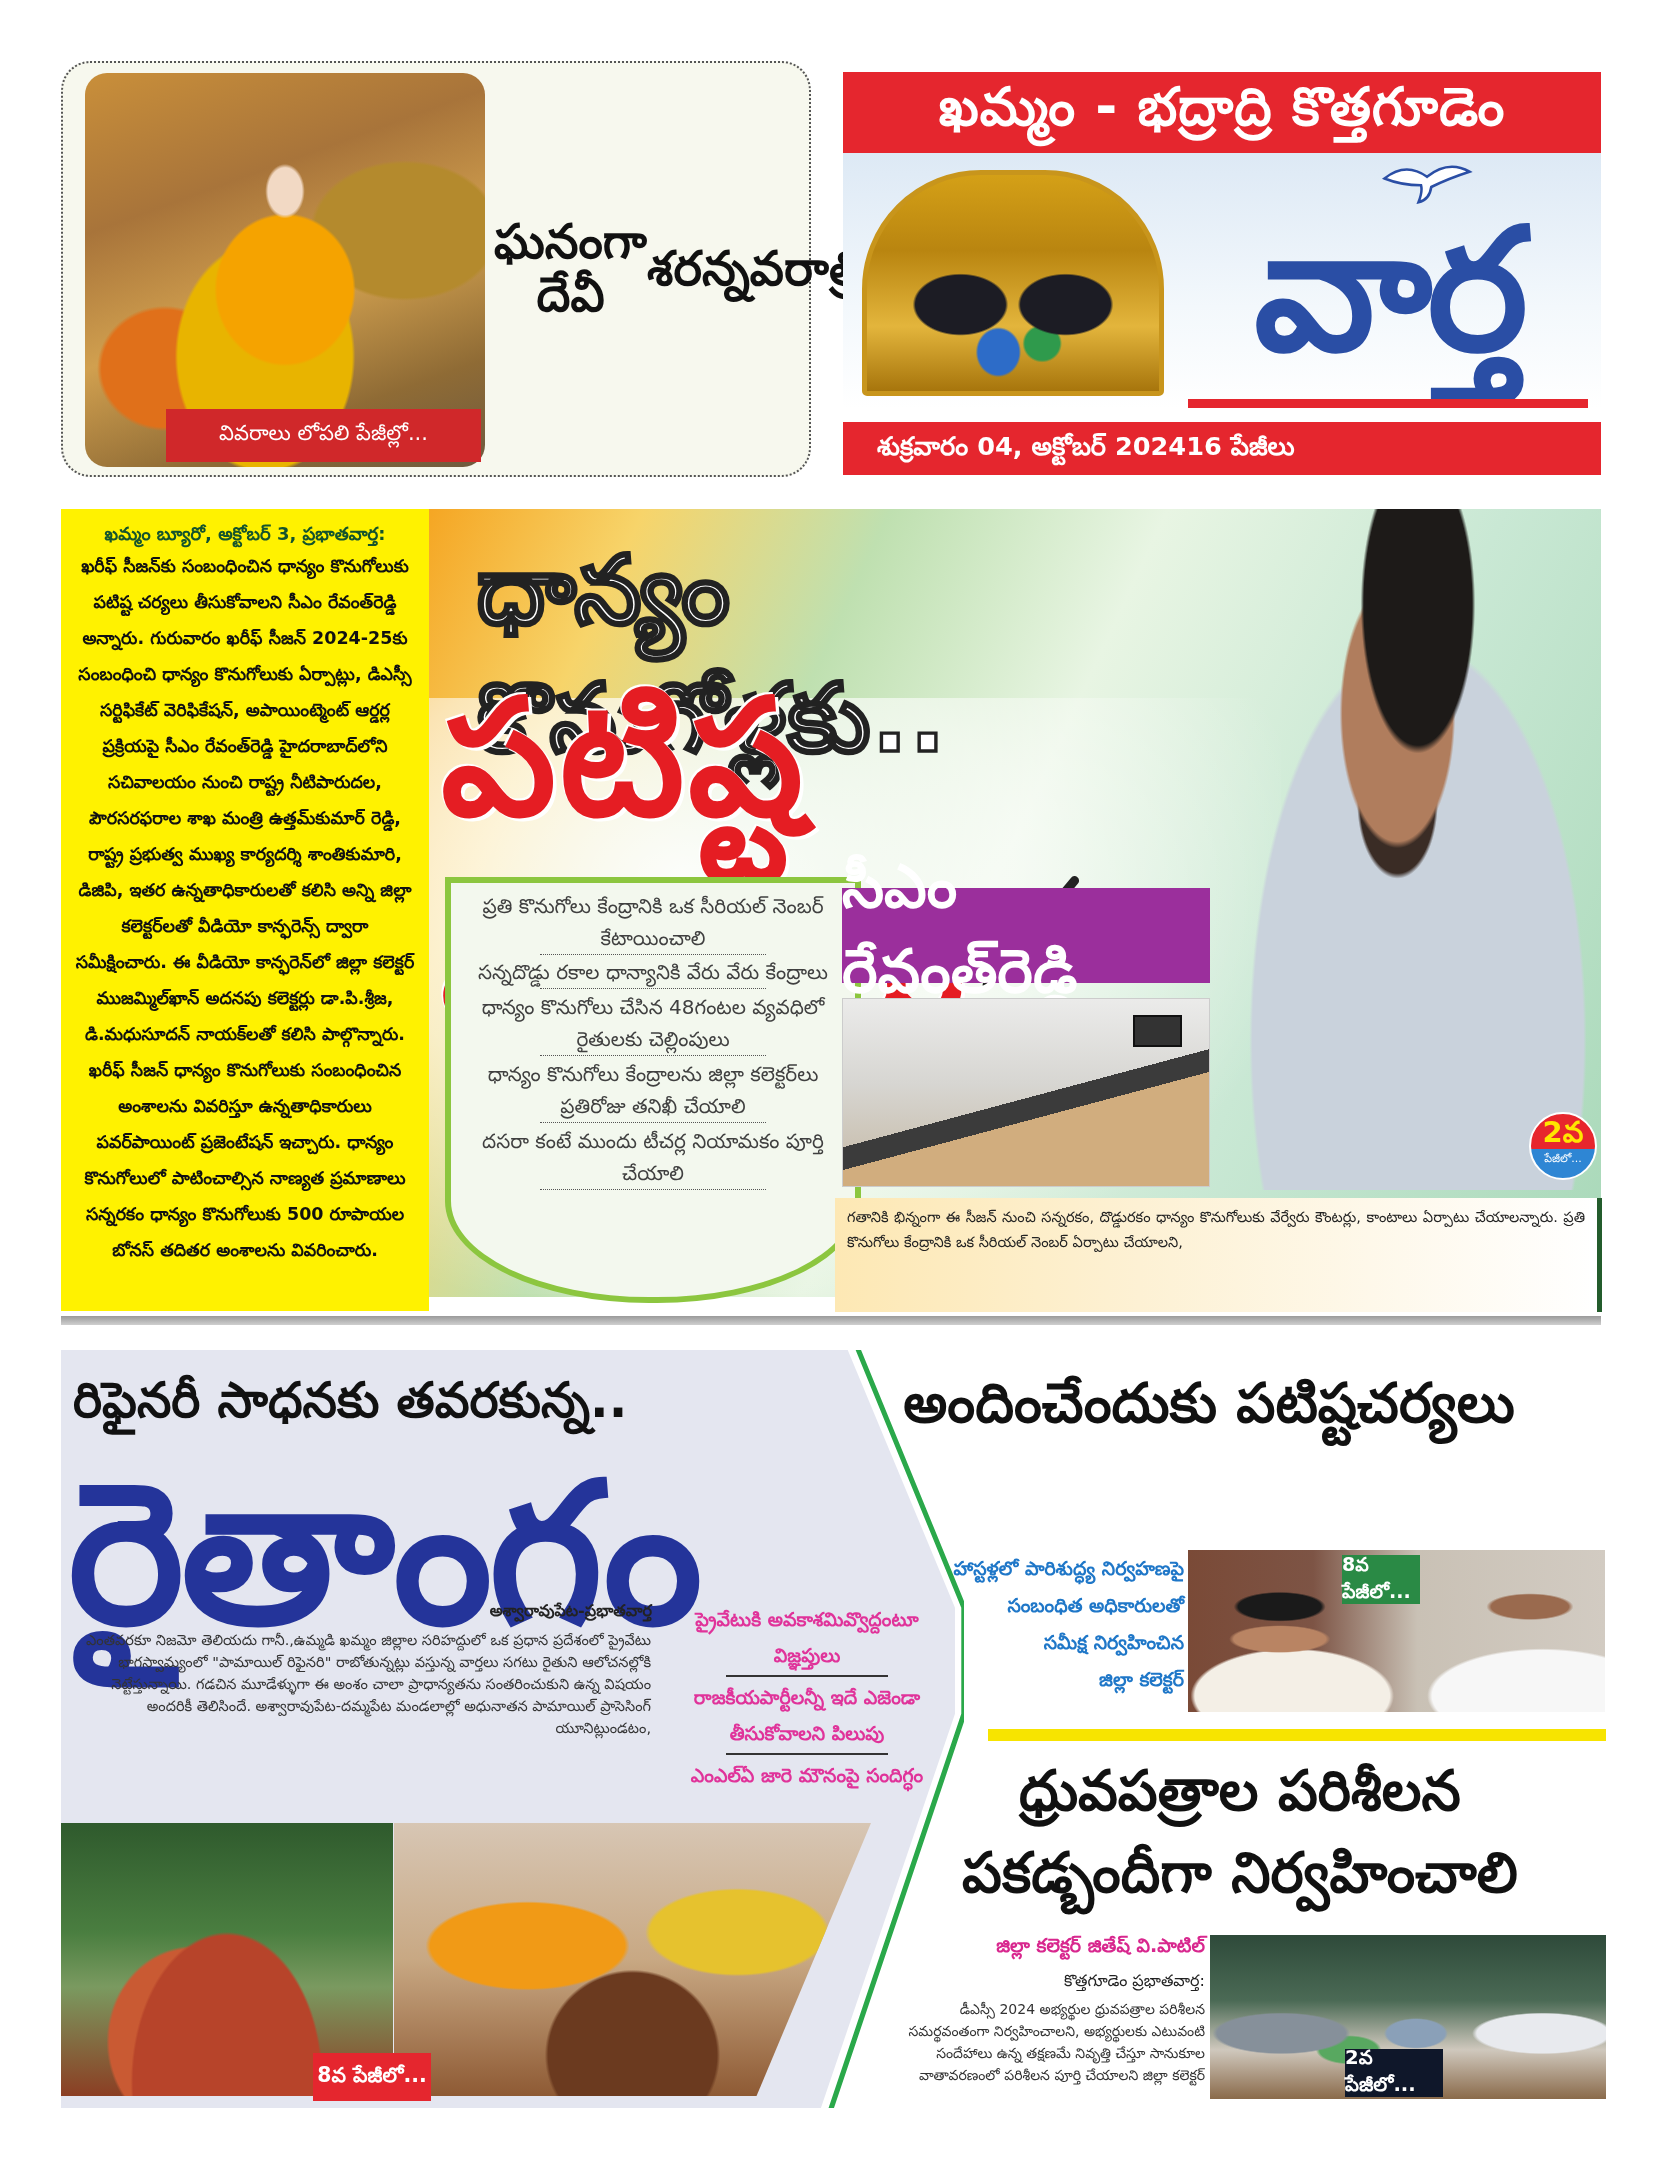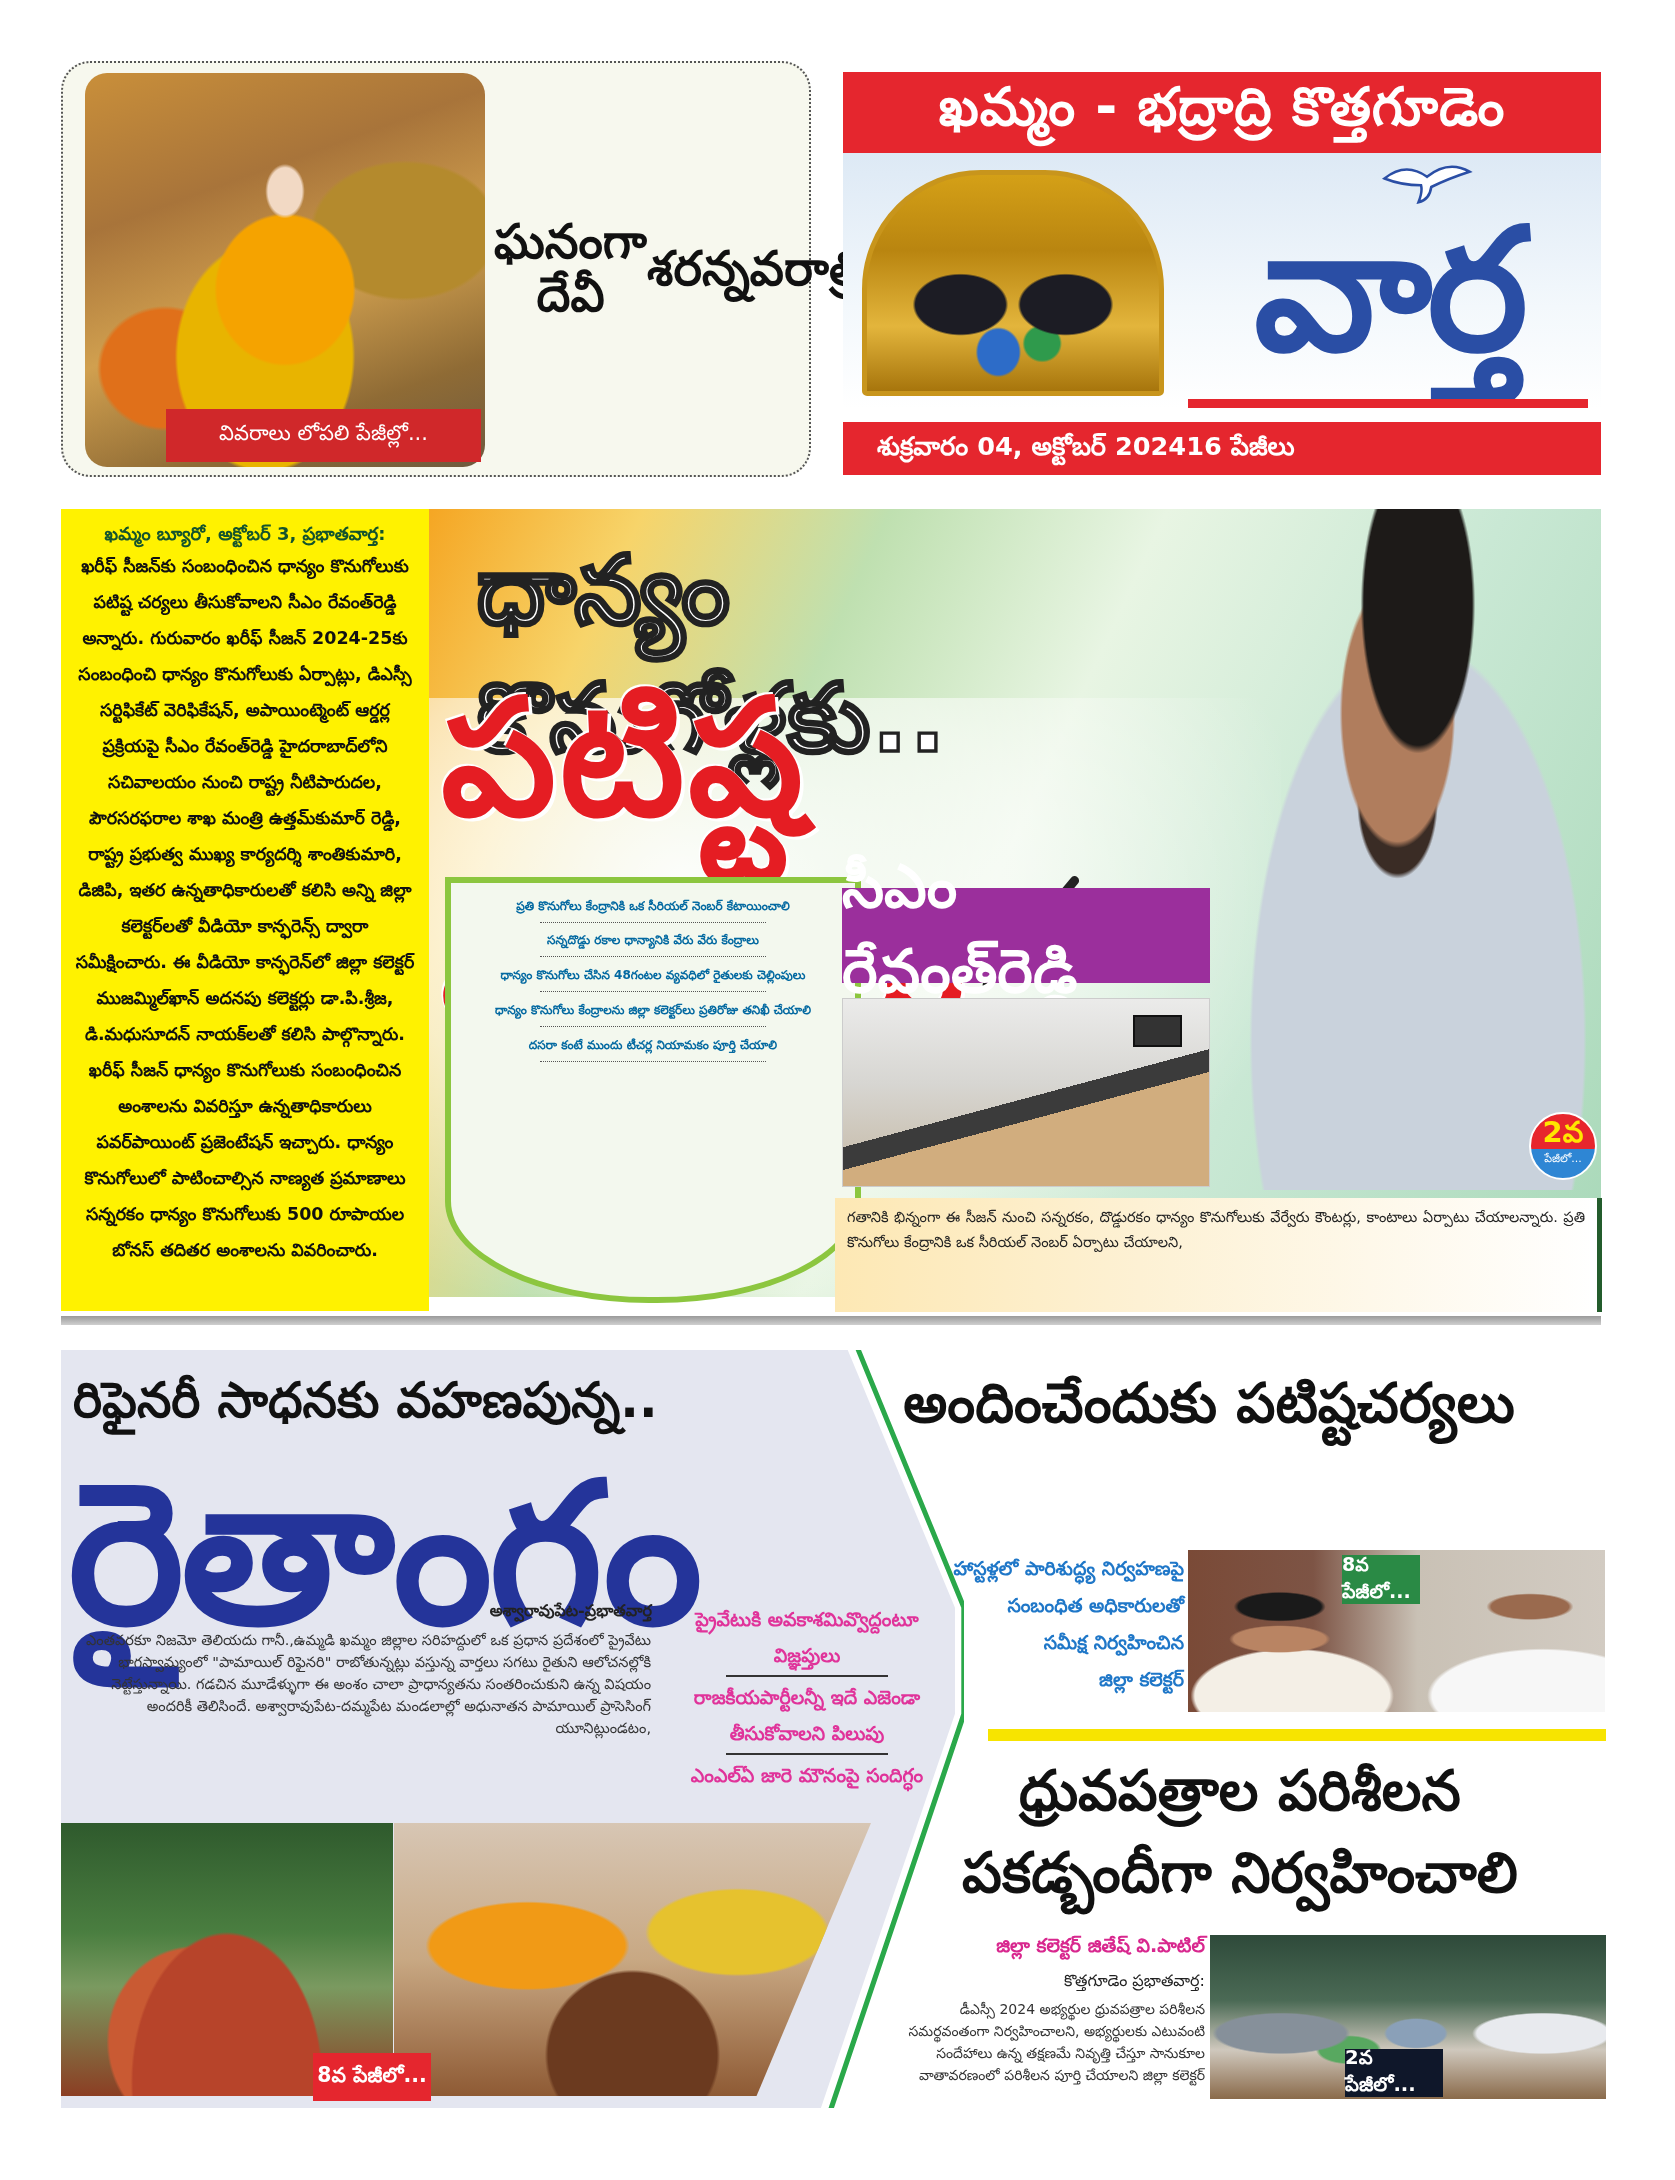--- a/index.html
+++ b/index.html
@@ -100,21 +100,21 @@
     left: 441px; top: 656px; width: 767px; height: 204px;
     font-size: 162px; font-weight: bold; color: #e51d23; line-height: 204px; letter-spacing: 3.4px;
     text-shadow: 3.4px 3.4px 0 #fff, -1.7px -1.7px 0 #fff;
   }
 
   #highlights-box {
     left: 445px; top: 877px; width: 416px; height: 426px;
     background: #f3f8ee; border: 6px solid #8cc63f; border-top: 6px solid #8cc63f;
     border-radius: 0 0 204px 204px / 0 0 102px 102px; padding: 6.8px 13.6px; text-align: center;
   }
-  #highlights-box .hl { font-size: 12px; line-height: 32px; color: #0369a1; font-weight: bold; }
+  #highlights-box .hl { font-size: 20px; line-height: 32px; color: #404040; font-weight: normal; }
   #highlights-box .sep { border-bottom: 1.7px dotted #555; width: 60%; margin: 0 auto 1.7px; }
 
   #cm-name-box {
     left: 842px; top: 888px; width: 368px; height: 95px; background: #9b2f9c; color: #fff;
     font-size: 60px; font-weight: bold; display: flex; align-items: center; justify-content: center;
   }
   #meeting-photo {
     left: 842px; top: 998px; width: 368px; height: 189px;
     background:
       linear-gradient(165deg, transparent 0 52%, #3b3b3b 52% 60%, #d1ad7e 60% 100%),
@@ -291,21 +291,21 @@
 </div>
 
 <div id="lead-body" class="abs">
   <div class="col">గతానికి భిన్నంగా ఈ సీజన్ నుంచి సన్నరకం, దొడ్డురకం ధాన్యం కొనుగోలుకు వేర్వేరు కౌంటర్లు, కాంటాలు ఏర్పాటు చేయాలన్నారు. ప్రతి కొనుగోలు కేంద్రానికి ఒక సీరియల్ నెంబర్ ఏర్పాటు చేయాలని,</div>
 </div>
 
 <div id="section-rule" class="abs"></div>
 
 <div id="refinery-bg" class="abs"></div>
 <div id="refinery-green" class="abs"></div>
-<div id="refinery-kicker" class="abs">రిఫైనరీ సాధనకు వహణపున్న..</div>
+<div id="refinery-kicker" class="abs">రిఫైనరీ సాధనకు తవరకున్న..</div>
 <div id="refinery-headline" class="abs">రైతాంగం</div>
 <div id="refinery-dateline" class="abs">అశ్వారావుపేట-ప్రభాతవార్త</div>
 <div id="refinery-body" class="abs">ఎంతవరకూ నిజమో తెలియదు గానీ.,ఉమ్మడి ఖమ్మం జిల్లాల సరిహద్దులో ఒక ప్రధాన ప్రదేశంలో ప్రైవేటు భాగస్వామ్యంలో "పామాయిల్ రిఫైనరి" రాబోతున్నట్లు వస్తున్న వార్తలు సగటు రైతుని ఆలోచనల్లోకి నెట్టేస్తున్నాయి. గడచిన మూడేళ్ళుగా ఈ అంశం చాలా ప్రాధాన్యతను సంతరించుకుని ఉన్న విషయం అందరికీ తెలిసిందే. అశ్వారావుపేట-దమ్మపేట మండలాల్లో అధునాతన పామాయిల్ ప్రాసెసింగ్ యూనిట్లుండటం,</div>
 <div id="refinery-pinkbox" class="abs">
   <div class="pk">ప్రైవేటుకి అవకాశమివ్వొద్దంటూ విజ్ఞప్తులు</div>
   <div class="rule"></div>
   <div class="pk">రాజకీయపార్టీలన్నీ ఇదే ఎజెండా తీసుకోవాలని పిలుపు</div>
   <div class="rule"></div>
   <div class="pk">ఎంఎల్ఏ జారె మౌనంపై సందిగ్ధం</div>
 </div>

